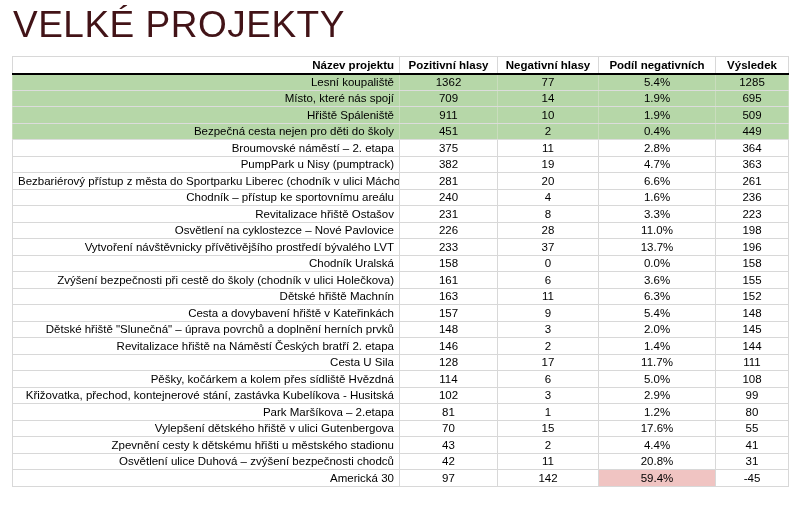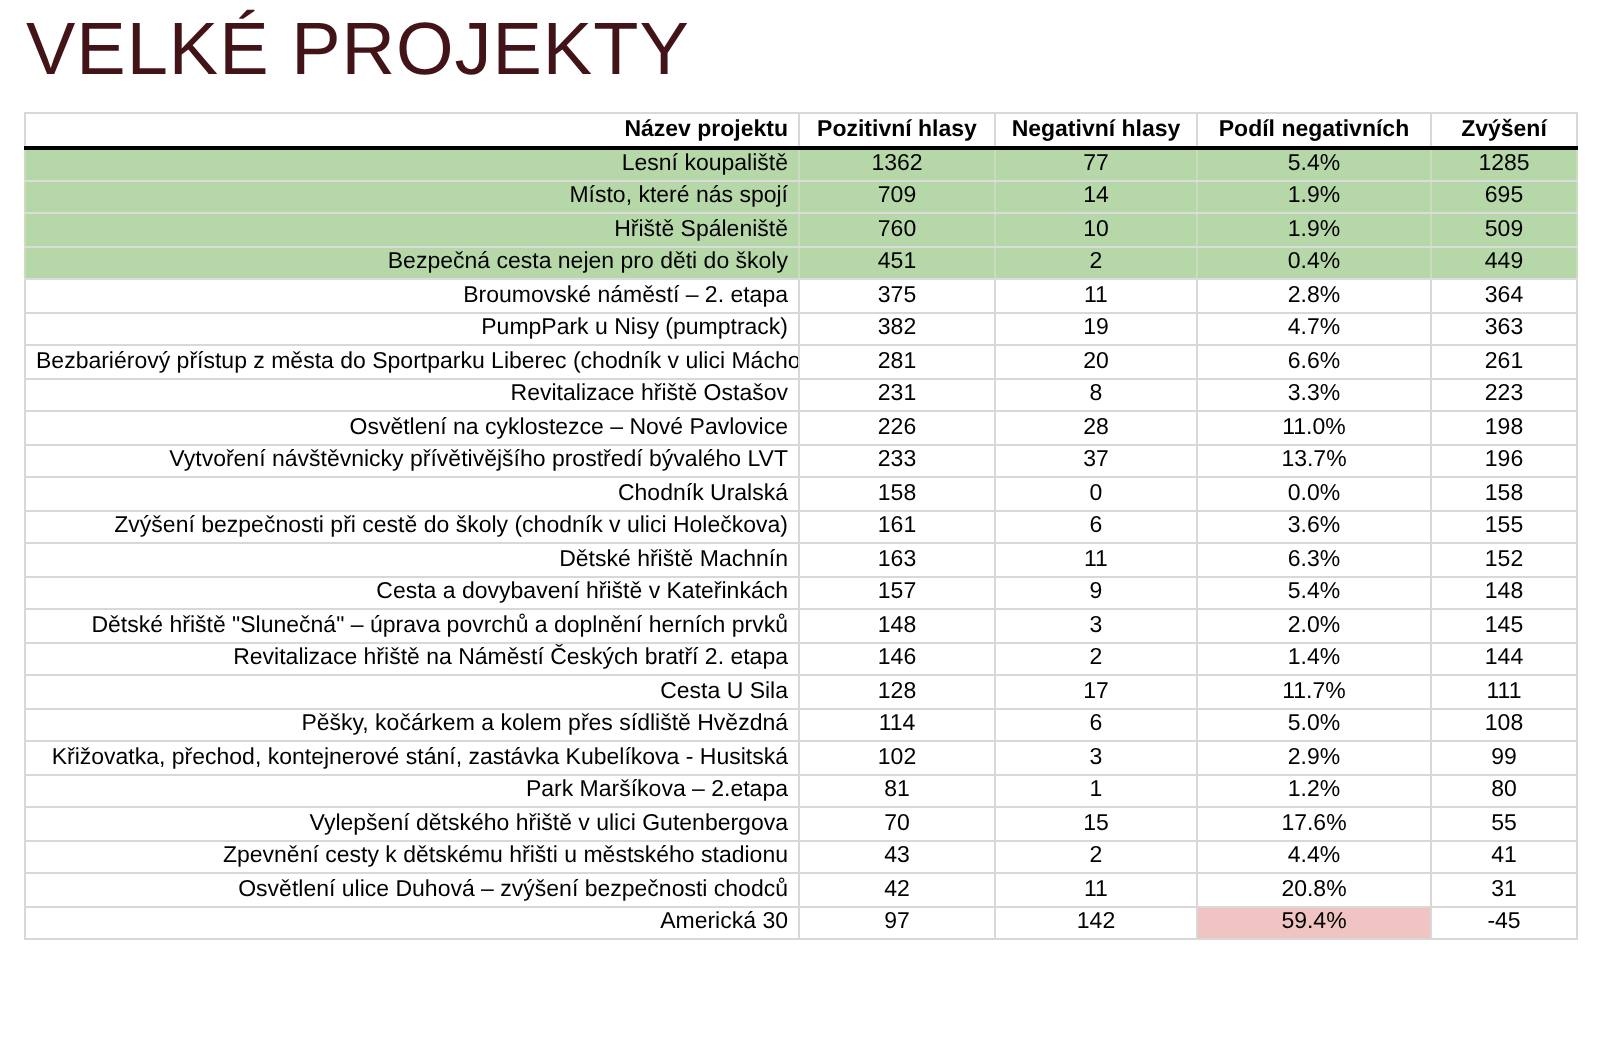--- a/index.html
+++ b/index.html
@@ -82,41 +82,41 @@
         <col class="c-neg">
         <col class="c-share">
         <col class="c-res">
     </colgroup>
     <thead>
       <tr>
         <th class="col-name">Název projektu</th>
         <th>Pozitivní hlasy</th>
         <th>Negativní hlasy</th>
         <th>Podíl negativních</th>
-        <th>Zvýšení</th>
+        <th>Výsledek</th>
       </tr>
     </thead>
     <tbody id="table-body">
         <tr class="hl-green">
           <td class="col-name">Lesní koupaliště</td>
           <td>1362</td>
           <td>77</td>
           <td>5.4%</td>
           <td>1285</td>
         </tr>
         <tr class="hl-green">
           <td class="col-name">Místo, které nás spojí</td>
           <td>709</td>
           <td>14</td>
           <td>1.9%</td>
           <td>695</td>
         </tr>
         <tr class="hl-green">
           <td class="col-name">Hřiště Spáleniště</td>
-          <td>760</td>
+          <td>911</td>
           <td>10</td>
           <td>1.9%</td>
           <td>509</td>
         </tr>
         <tr class="hl-green">
           <td class="col-name">Bezpečná cesta nejen pro děti do školy</td>
           <td>451</td>
           <td>2</td>
           <td>0.4%</td>
           <td>449</td>
@@ -136,20 +136,27 @@
           <td>363</td>
         </tr>
         <tr>
           <td class="col-name">Bezbariérový přístup z města do Sportparku Liberec (chodník v ulici Máchova)</td>
           <td>281</td>
           <td>20</td>
           <td>6.6%</td>
           <td>261</td>
         </tr>
         <tr>
+          <td class="col-name">Chodník – přístup ke sportovnímu areálu</td>
+          <td>240</td>
+          <td>4</td>
+          <td>1.6%</td>
+          <td>236</td>
+        </tr>
+        <tr>
           <td class="col-name">Revitalizace hřiště Ostašov</td>
           <td>231</td>
           <td>8</td>
           <td>3.3%</td>
           <td>223</td>
         </tr>
         <tr>
           <td class="col-name">Osvětlení na cyklostezce – Nové Pavlovice</td>
           <td>226</td>
           <td>28</td>

